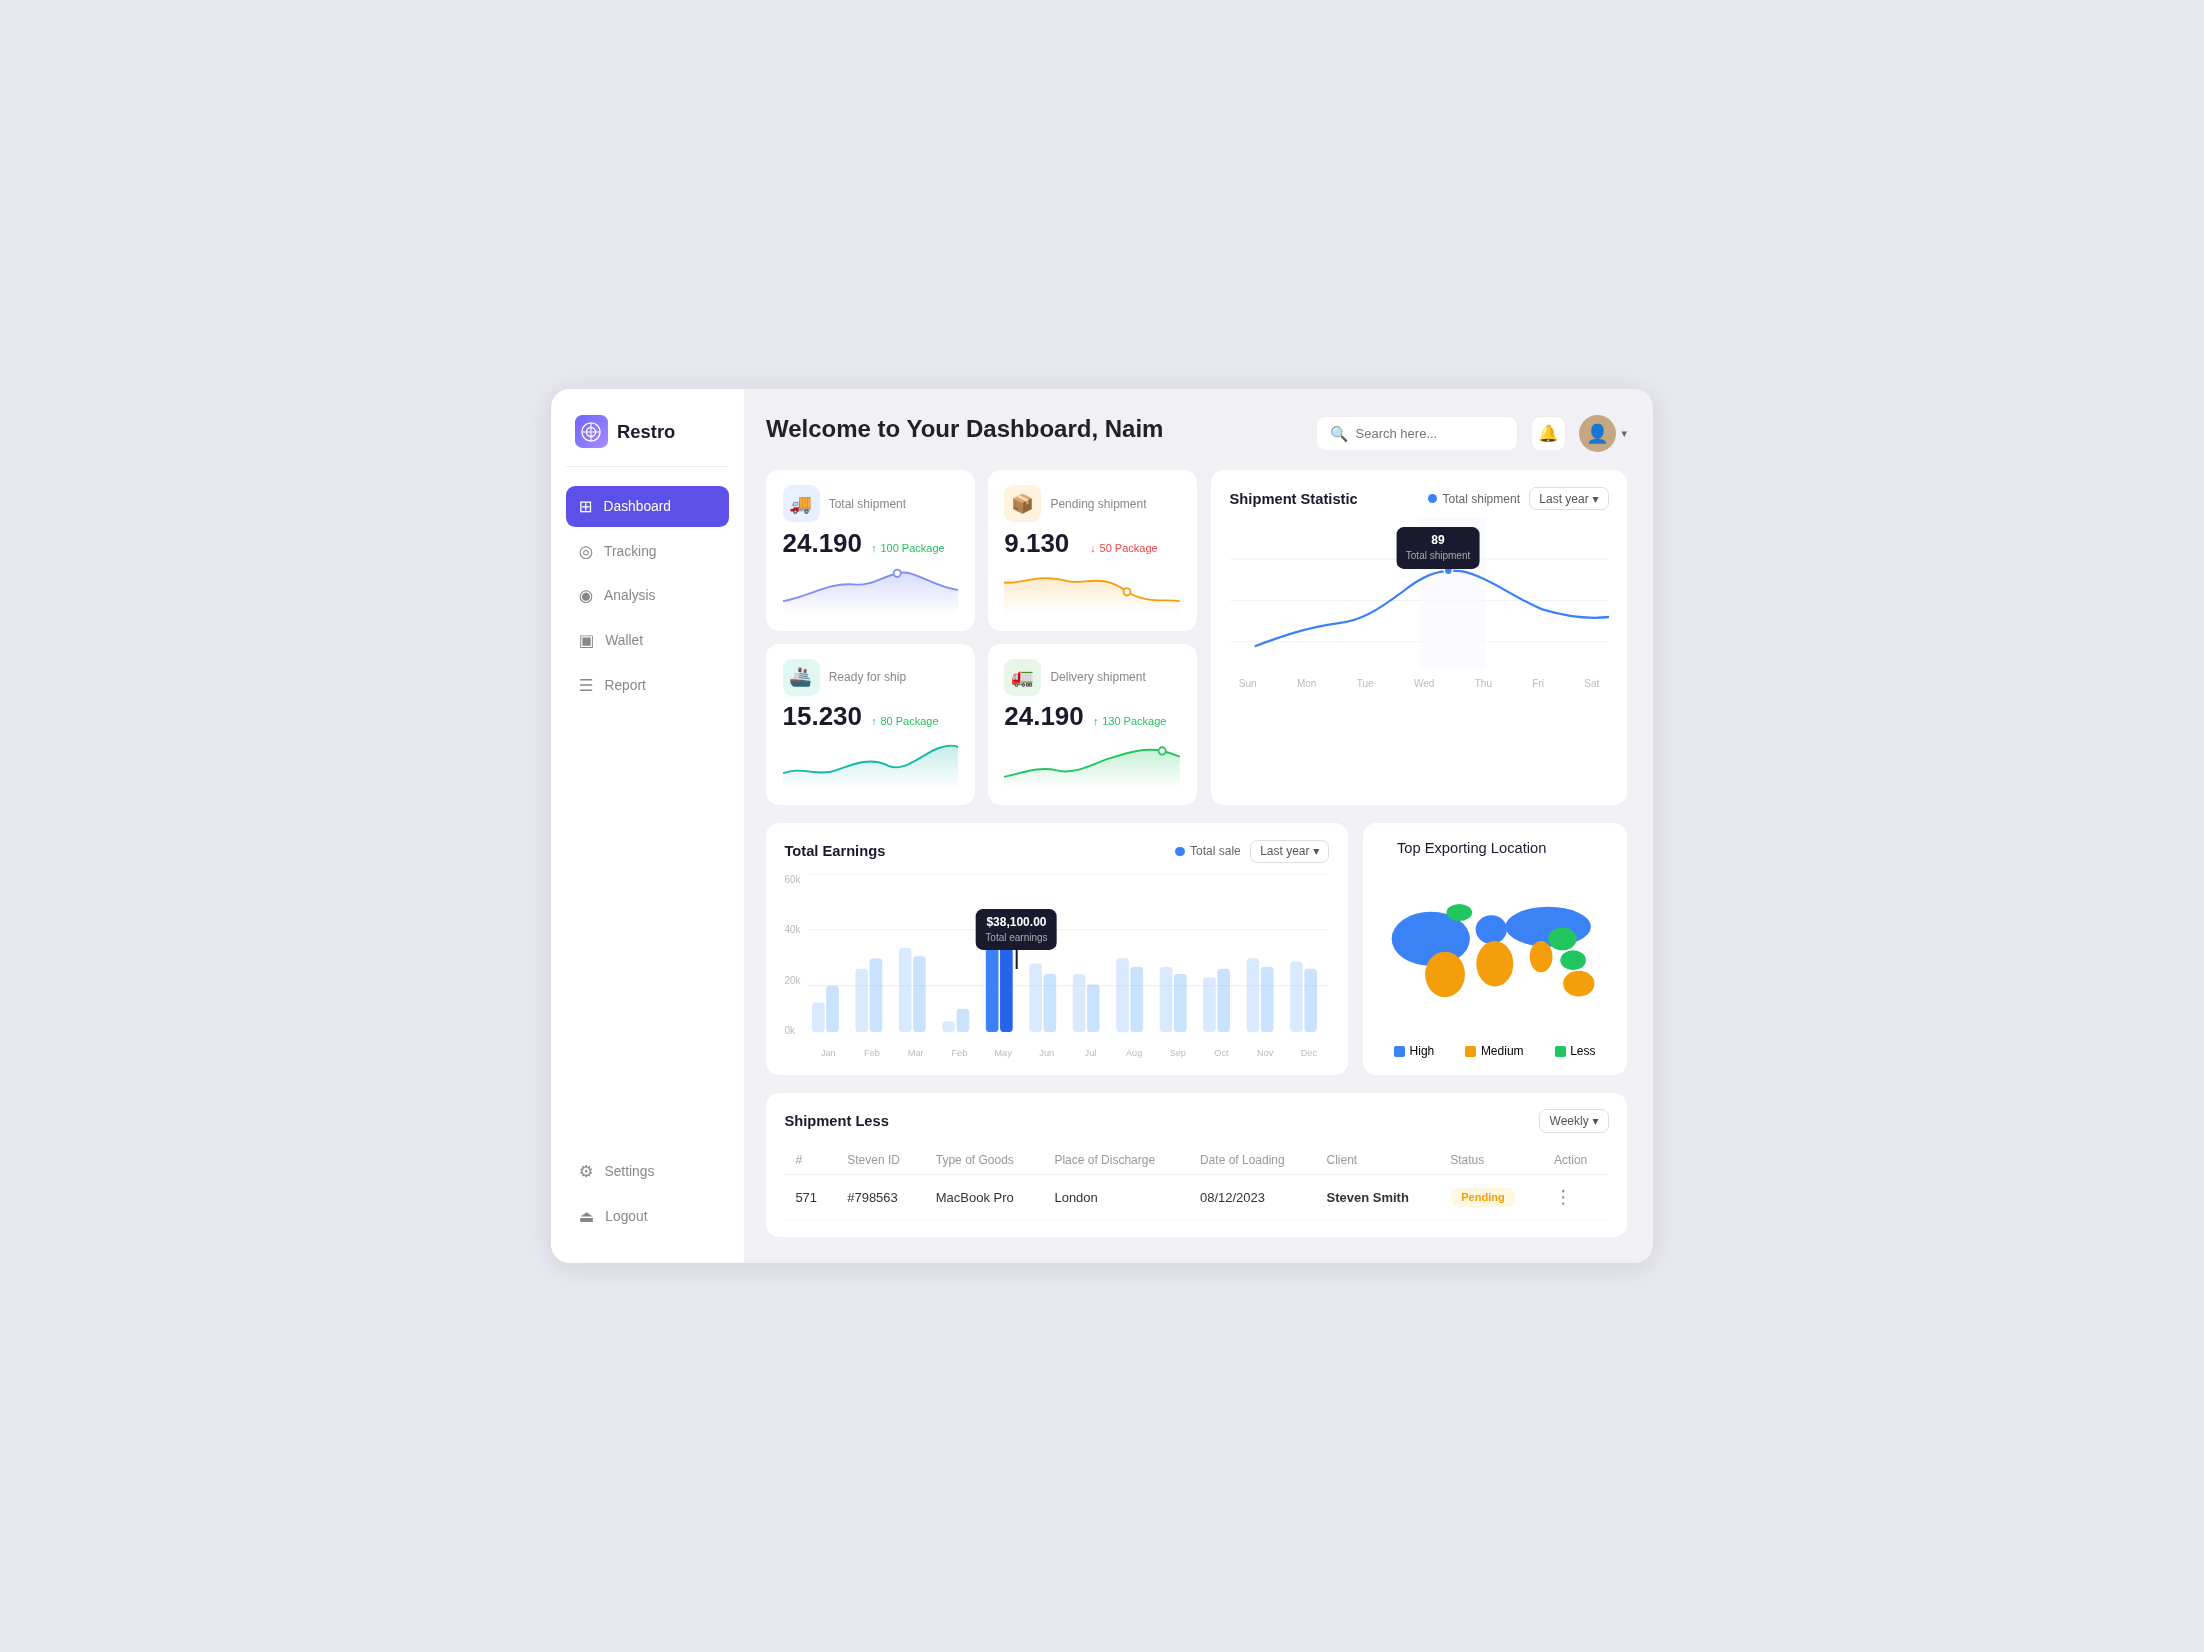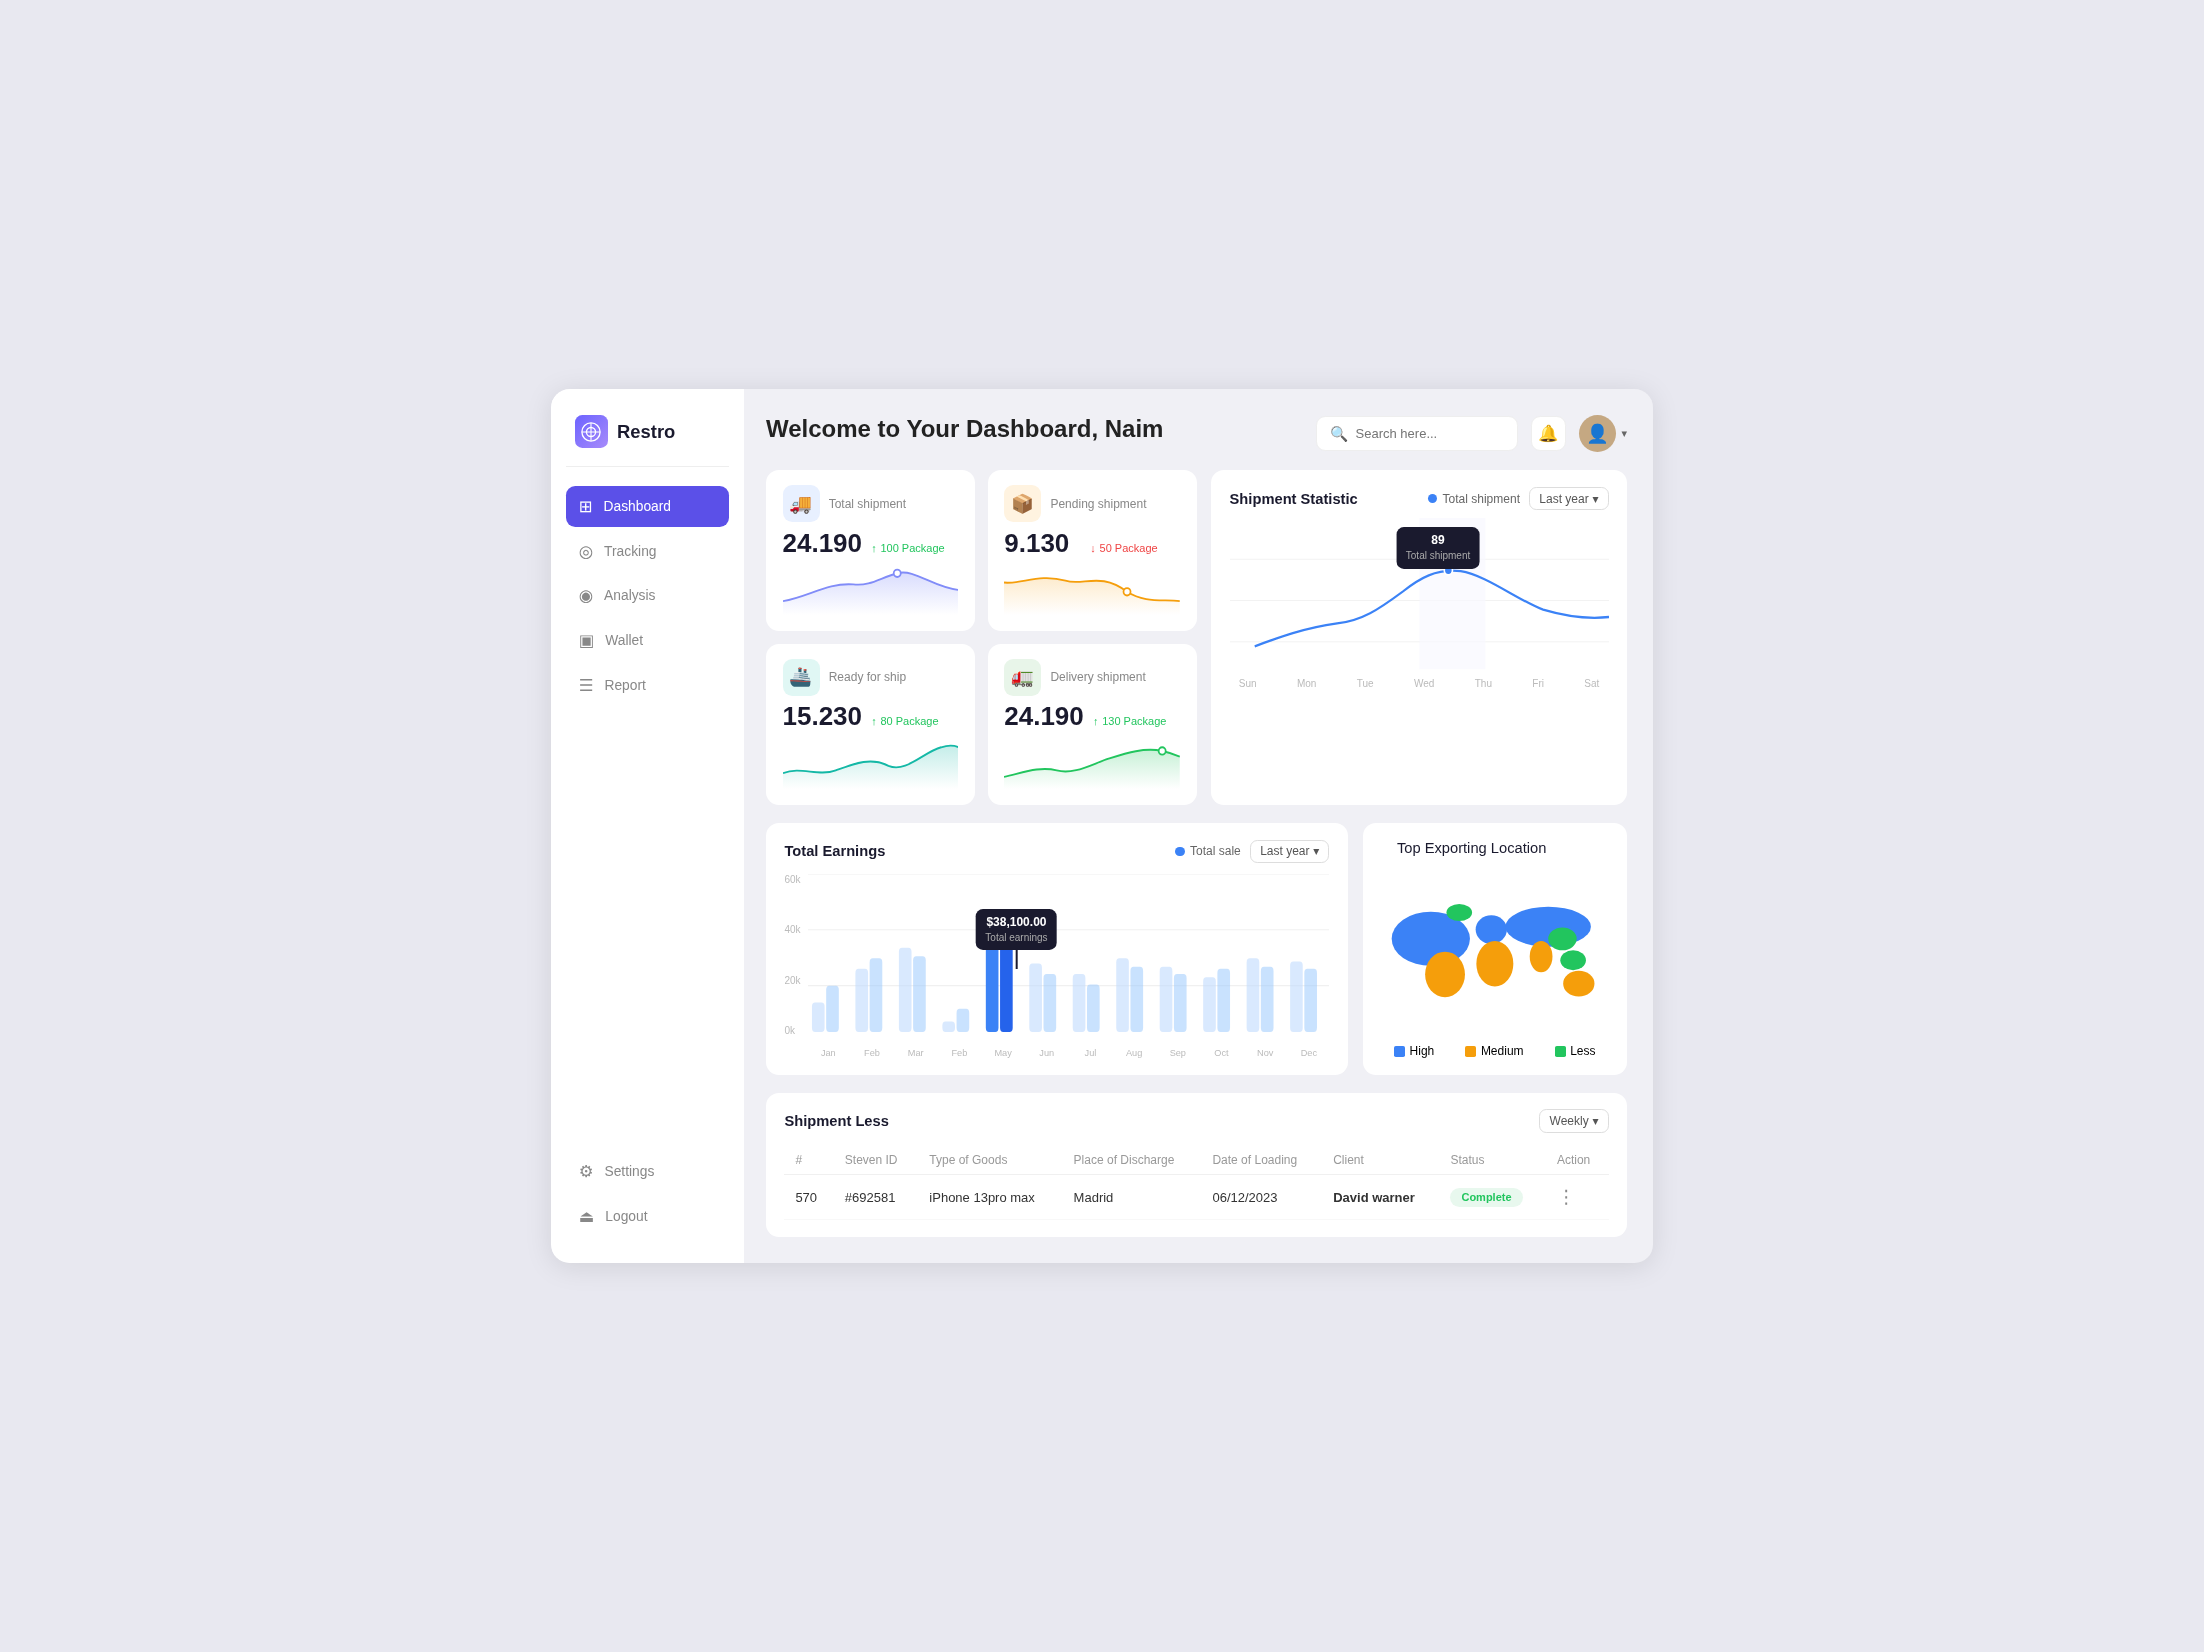--- a/index.html
+++ b/index.html
@@ -628,28 +628,28 @@
             <th>Type of Goods</th>
             <th>Place of Discharge</th>
             <th>Date of Loading</th>
             <th>Client</th>
             <th>Status</th>
             <th>Action</th>
           </tr>
         </thead>
         <tbody>
           <tr>
-            <td>570</td>
-            <td>#692581</td>
-            <td>iPhone 13pro max</td>
-            <td>Madrid</td>
-            <td>06/12/2023</td>
-            <td style="font-weight:600;">David warner</td>
+            <td>571</td>
+            <td>#798563</td>
+            <td>MacBook Pro</td>
+            <td>London</td>
+            <td>08/12/2023</td>
+            <td style="font-weight:600;">Steven Smith</td>
             <td>
-              <span class="badge badge-complete">Complete</span>
+              <span class="badge badge-pending">Pending</span>
             </td>
             <td>
               <span class="action-btn">⋮</span>
             </td>
           </tr>
         </tbody>
       </table>
     </div>
   </div>
 </div>

